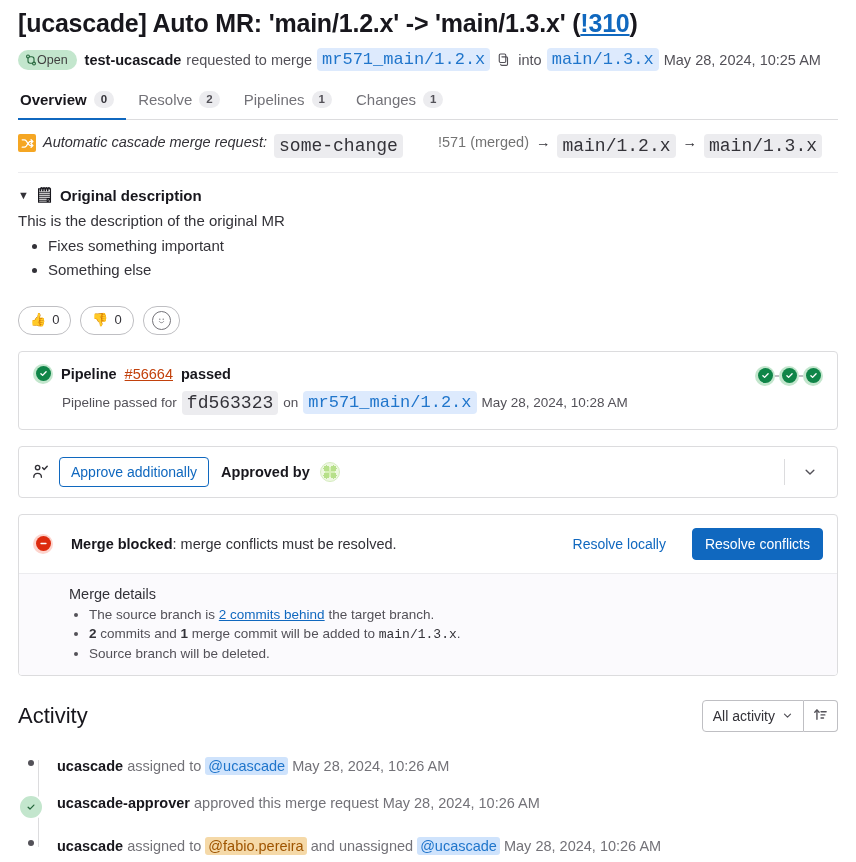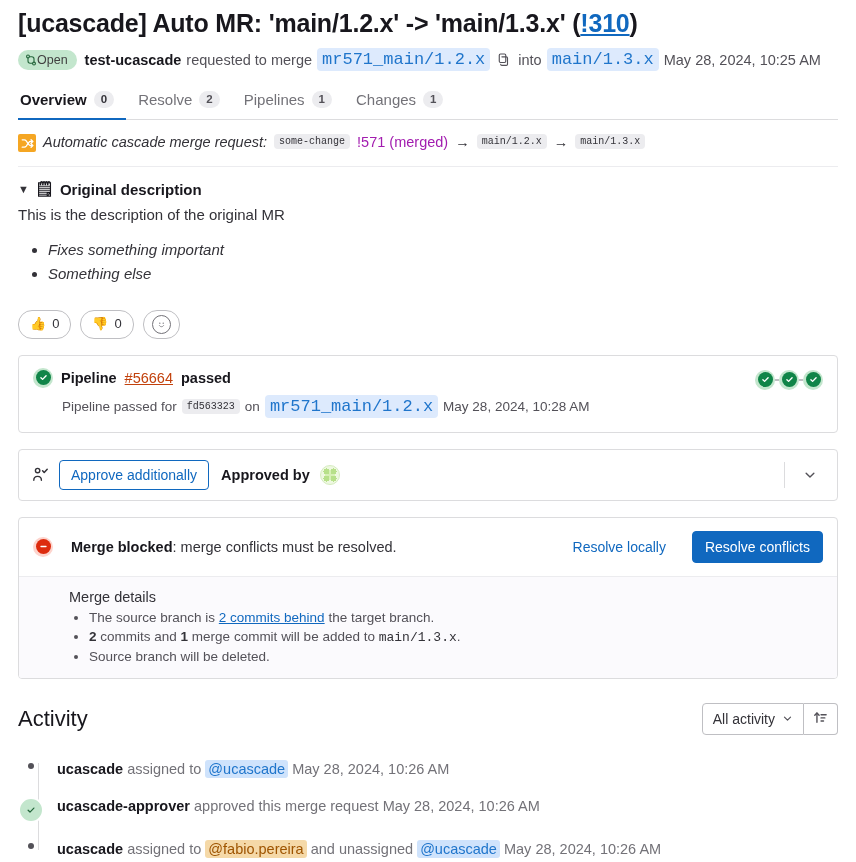--- a/index.html
+++ b/index.html
@@ -101,35 +101,35 @@
     padding-bottom: 14px;
     border-bottom: 1px solid #ececef;
     white-space: nowrap;
   }
   .cascade-icon {
     width:18px; height:18px; background:#f5a623; border-radius:2px;
     display:inline-flex; align-items:center; justify-content:center; flex:none;
   }
   .cascade-label { font-style: italic; color:#333238; }
   .code-chip {
-    font-family:"Liberation Mono", monospace; font-size:10px;
+    font-family:"Liberation Mono", monospace; font-size:18px;
     background:#ececef; color:#333238; border-radius:4px; padding:2px 5px;
   }
-  .cascade-link { color:#a21caf; text-decoration:none; }
+  .cascade-link { color:#737373; text-decoration:none;margin-left:28px; }
   .arrow { color:#333238; }
 
   
   .desc-header {
     display:flex; align-items:center; gap:6px;
     margin-top: 13px; font-size:15px; font-weight:bold; color:#18171d;
   }
   .caret { font-size:11px; color:#333238; cursor:pointer; }
   .note-icon { font-size:15px; }
   .desc-body { font-size:15px; color:#333238; margin-top:6px; line-height:1.5; }
-  .desc-body ul { margin:12px 0 0 0; padding-left:30px;font-style:italic; }
+  .desc-body ul { margin:2px 0 0 0; padding-left:30px; }
   .desc-body li { margin-top:2px; }
 
   
   .reactions { display:flex; gap:9px; margin-top:24px; }
   .reaction-btn {
     display:flex; align-items:center; gap:6px;
     border:1px solid #bfbfc3; background:#fff; border-radius:14px;
     padding:4px 11px; font-size:13px; color:#333238; cursor:pointer;
     line-height:18px;
   }

